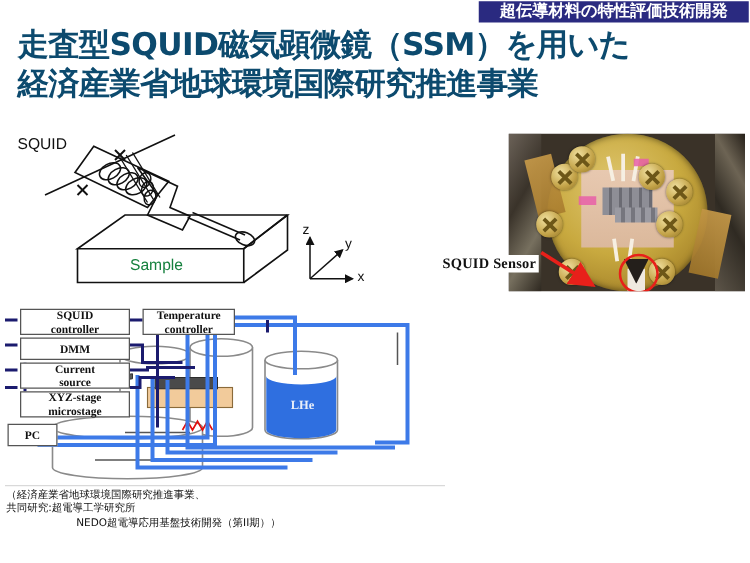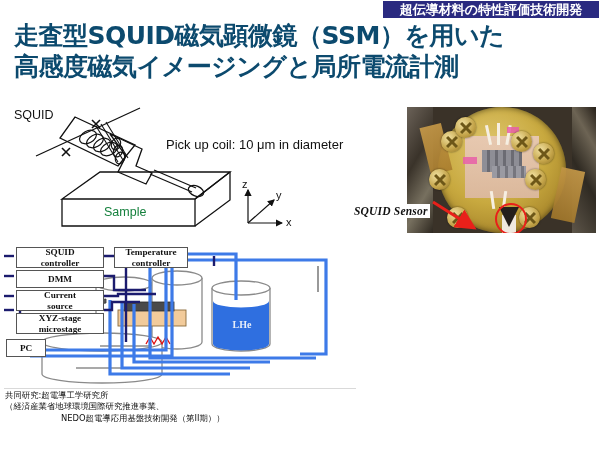--- a/index.html
+++ b/index.html
@@ -109,21 +109,20 @@
   .photo .whitecol{
     position:absolute;left:95px;top:108px;width:14px;height:20px;background:#efe9df;
   }
 
   
   .sensor-cap{
     position:absolute;left:352px;top:204px;font-size:11.5px;color:#111;
     background:#fff;padding:1px 2px;
     font-family:"Liberation Serif","DejaVu Serif",serif;font-weight:bold;
     letter-spacing:.2px;
-    font-style:italic;
   }
   .sensor-arrow{position:absolute;left:430px;top:196px;width:60px;height:40px;}
 
   
   .scan-cap{
     position:absolute;left:416px;top:266px;width:180px;
     font-size:13px;line-height:17px;color:#111;
   }
 
   
@@ -147,21 +146,21 @@
 </style>
 </head>
 <body>
 
 <div id="slide">
 
   <div class="badge">超伝導材料の特性評価技術開発</div>
 
   <div class="title">
     <div>走査型SQUID磁気顕微鏡（SSM）を用いた</div>
-    <div>高感度磁気イメージングと局所電流計測</div>
+    <div>経済産業省地球環境国際研究推進事業</div>
   </div>
 
   <div class="squid-fig">
     <div class="squid-label">SQUID</div>
     <svg width="300" height="140" viewBox="0 0 300 140">
       <g fill="none" stroke="#111" stroke-width="1.3">
 
         <line x1="36" y1="52" x2="140" y2="4"></line>
 
         <path d="M75,13 L135,41 L118,62 L60,34 Z"></path>
@@ -200,21 +199,20 @@
 
         <path d="M100,68 L230,68 L195,95 L62,95 Z"></path>
         <path d="M62,95 L62,122 L195,122 L195,95"></path>
         <path d="M195,122 L230,96 L230,68"></path>
         <line x1="195" y1="95" x2="230" y2="68"></line>
       </g>
     </svg>
     <div class="sample-word">Sample</div>
   </div>
 
-  <div class="pickup">Pick up coil: 10 μm in diameter</div>
 
   <div class="axes">
     <svg width="62" height="58" viewBox="0 0 62 58">
       <defs>
         <marker id="ah" markerWidth="6" markerHeight="6" refX="5" refY="3" orient="auto">
           <path d="M0,0 L6,3 L0,6 z" fill="#111"></path>
         </marker>
       </defs>
       <g stroke="#111" stroke-width="1.2" fill="none" marker-end="url(#ah)">
         <line x1="12" y1="45" x2="12" y2="12"></line>
@@ -371,18 +369,18 @@
 controller</span>
     </div>
 
     <div style="position:absolute;left:222px;top:73px;width:40px;text-align:center;
                 font-family:'Liberation Serif','DejaVu Serif',serif;font-weight:bold;
                 font-size:10px;color:#e8eef9;">LHe</div>
   </div>
 
   <div class="hr"></div>
   <div class="footer">
+    <div>（経済産業省地球環境国際研究推進事業、</div>
     <div>共同研究:超電導工学研究所</div>
-    <div>（経済産業省地球環境国際研究推進事業、</div>
     <div class="ln3">NEDO超電導応用基盤技術開発（第II期））</div>
   </div>
 
 </div>
 
 </body></html>

